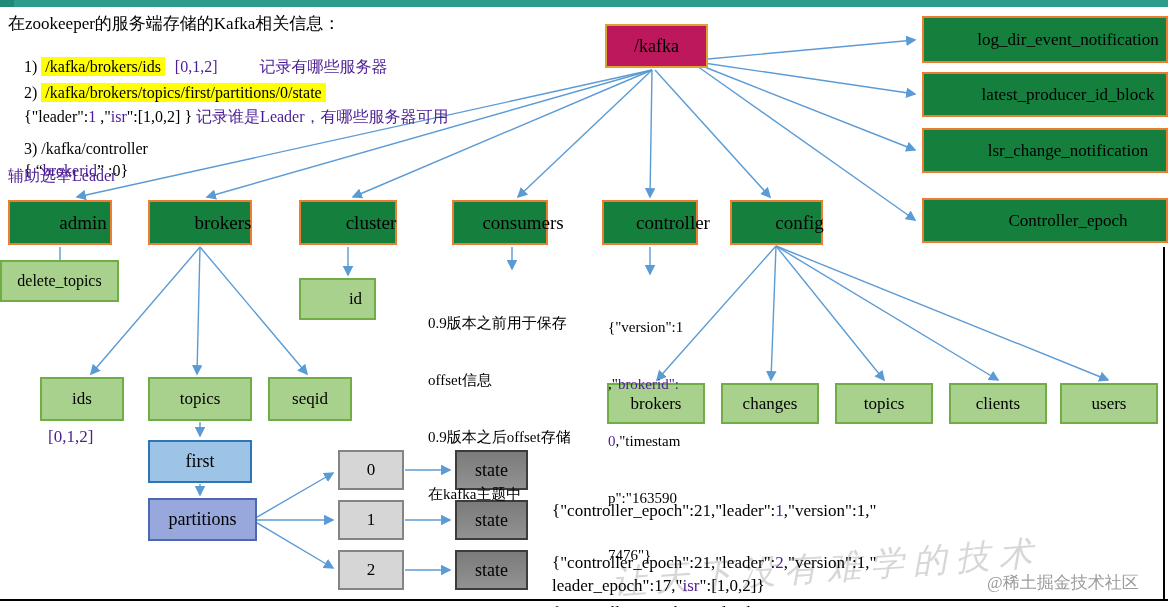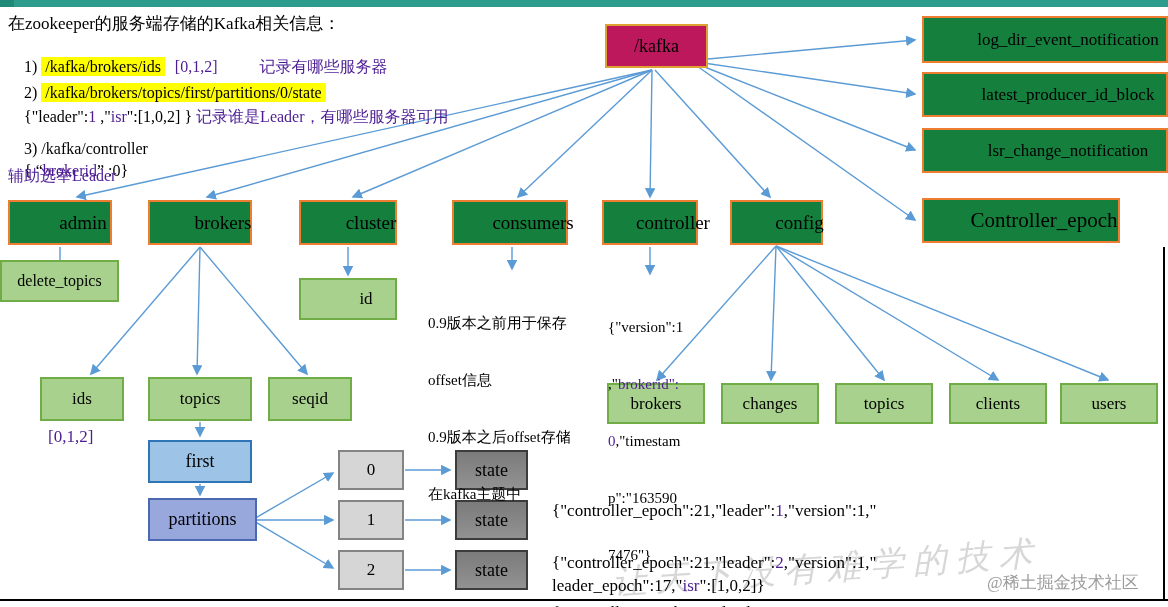--- a/index.html
+++ b/index.html
@@ -100,31 +100,31 @@
     <span>{ “</span><span class="red">brokerid</span><span>” :0}</span>
   </div>
 
   <div class="txt f16 red" style="left:8px;top:166px;">辅助选举Leader</div>
 
   <div class="box yellow" style="left:605px;top:24px;width:103px;height:44px;font-size:18px;">/kafka</div>
 
   <div class="box salmon" style="left:922px;top:16px;width:246px;height:47px;font-size:17px;">log_dir_event_notification</div>
   <div class="box salmon" style="left:922px;top:72px;width:246px;height:45px;font-size:17px;">latest_producer_id_block</div>
   <div class="box salmon" style="left:922px;top:128px;width:246px;height:45px;font-size:17px;">lsr_change_notification</div>
-  <div class="box salmon" style="left:922px;top:198px;width:198px;height:45px;font-size:21px;">Controller_epoch</div>
+  <div class="box salmon" style="left:922px;top:198px;width:246px;height:45px;font-size:17px;">Controller_epoch</div>
 
   <div class="box salmon" style="left:8px;top:200px;width:104px;height:45px;font-size:19px;">admin</div>
   <div class="box salmon" style="left:148px;top:200px;width:104px;height:45px;font-size:19px;">brokers</div>
   <div class="box salmon" style="left:299px;top:200px;width:98px;height:45px;font-size:19px;">cluster</div>
-  <div class="box salmon" style="left:452px;top:200px;width:116px;height:45px;font-size:19px;">consumers</div>
+  <div class="box salmon" style="left:452px;top:200px;width:96px;height:45px;font-size:19px;">consumers</div>
   <div class="box salmon" style="left:602px;top:200px;width:96px;height:45px;font-size:19px;">controller</div>
   <div class="box salmon" style="left:730px;top:200px;width:93px;height:45px;font-size:19px;">config</div>
 
   <div class="box green" style="left:0px;top:260px;width:119px;height:42px;font-size:16px;">delete_topics</div>
-  <div class="box green" style="left:299px;top:278px;width:98px;height:42px;font-size:17px;padding-left:36px;">id</div>
+  <div class="box green" style="left:299px;top:278px;width:77px;height:42px;font-size:17px;padding-left:36px;">id</div>
 
   <div class="txt f15" style="left:428px;top:276px;">
     <div>0.9版本之前用于保存</div>
     <div>offset信息</div>
     <div>0.9版本之后offset存储</div>
     <div>在kafka主题中</div>
   </div>
 
   <div class="txt f15" style="left:608px;top:280px;">
     <div><span>{"version":1</span></div>

